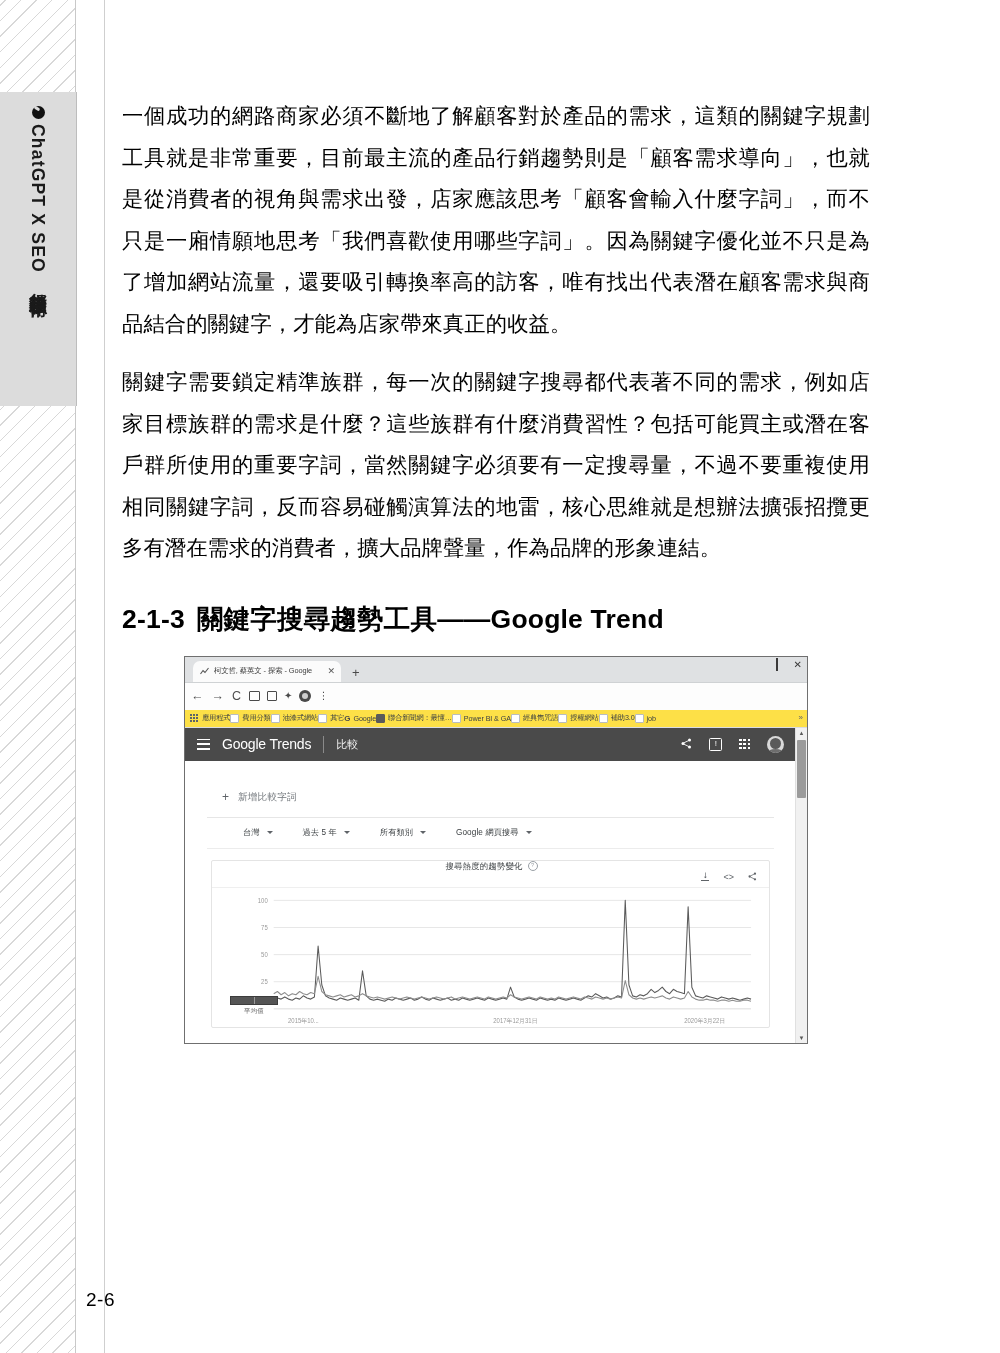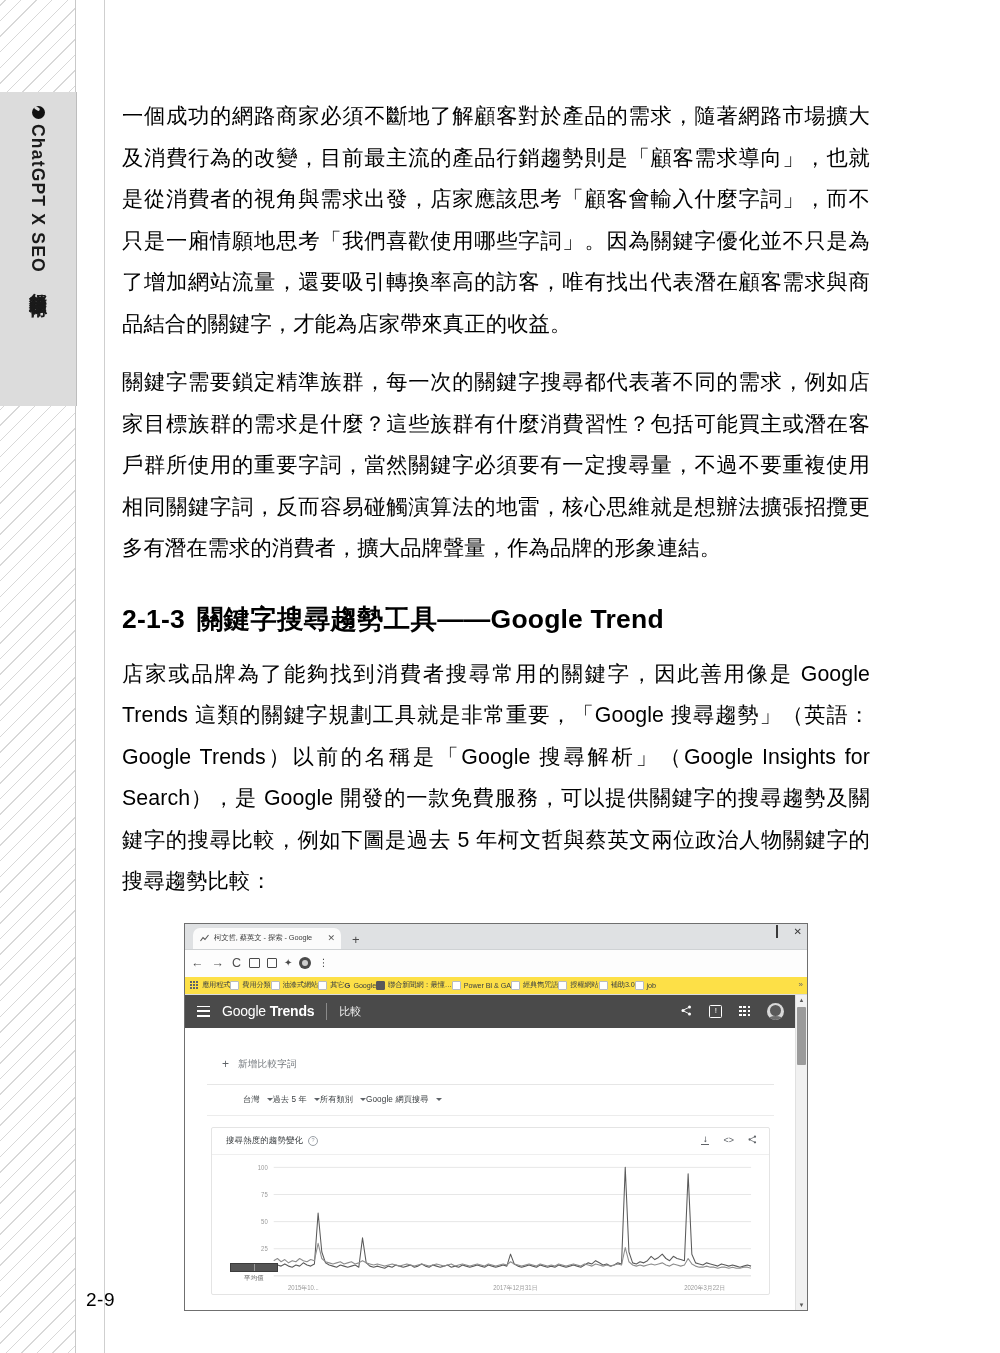--- a/index.html
+++ b/index.html
@@ -395,21 +395,21 @@
   }
   .gt-hamb { display:flex; flex-direction:column; gap:3px; flex:0 0 auto;}
   .gt-hamb i { width:13px; height:1.6px; background:#fff; display:block;}
   .gt-logo {
     font-size: 14px;
     letter-spacing: -0.2px;
     font-family: "Liberation Sans", sans-serif;
     color: #fff;
     white-space: nowrap;
   }
-  .gt-logo .thin { font-weight: 700; }
+  .gt-logo .thin { font-weight: 400; }
   .gt-sep { width:1px; height:17px; background:#8a8a8a; flex:0 0 auto;}
   .gt-compare { font-size: 11px; color:#f2f2f2; white-space:nowrap;}
   .gt-appbar-right {
     margin-left: auto;
     display: flex;
     align-items: center;
     gap: 17px;
   }
   .ic-share { font-size: 11px; color:#fff; line-height:1;}
   .ic-feedback {
@@ -476,20 +476,21 @@
     padding-top: 17px; padding-left: 15px;
     color: #5f6368;
   }
   .term-add .plus { font-size: 12px; line-height: 1; color:#5f6368;}
   .term-add .lbl { font-size: 9.6px; color: #70757a; letter-spacing:.2px;}
 
   
   .gt-filters {
     display: flex;
     align-items: center;
+    gap: 30px;
     height: 30px;
     padding-left: 36px;
     background: #fff;
     border-bottom: 1px solid #ececec;
     margin: 0 22px;
   }
   .filt {
     display: flex; align-items: center; gap: 7px;
     font-size: 8.2px; color: #3c4043; white-space: nowrap;
     letter-spacing: .1px;
@@ -510,20 +511,21 @@
     height: 168px;
     position: relative;
     box-sizing: border-box;
   }
   .card-head {
     height: 26px;
     display: flex;
     align-items: center;
     padding: 0 12px 0 14px;
     border-bottom: 1px solid #efefef;
+    flex-direction: column;
   }
   .card-title {
     font-size: 8.4px; color: #3c4043; letter-spacing:.2px;
     display:flex; align-items:center; gap:5px;
   }
   .help-ico {
     width: 8px; height: 8px; border-radius: 50%;
     border: 1px solid #9aa0a6; color: #9aa0a6;
     font-size: 5.5px; line-height: 6.5px; text-align: center;
     display:inline-block;
@@ -588,28 +590,27 @@
       <span class="side-tab-bullet"></span>
       <span>ChatGPT X SEO 行銷超強工作術</span>
     </div>
   </div>
 
   <div class="margin-rule"></div>
 
   <div id="content">
 
 
-    <p class="body">一個成功的網路商家必須不斷地了解顧客對於產品的需求，隨著網路市場擴大及消費行為的改變，目前最主流的產品行銷趨勢則是「顧客需求導向」，也就是從消費者的視角與需求出發，店家應該思考「顧客會輸入什麼字詞」，而不只是一廂情願地思考「我們喜歡使用哪些字詞」。因為關鍵字優化並不只是為了增加網站流量，還要吸引轉換率高的訪客，唯有找出代表潛在顧客需求與商品結合的關鍵字，才能為店家帶來真正的收益。</p>
+    <p class="body">一個成功的網路商家必須不斷地了解顧客對於產品的需求，這類的關鍵字規劃工具就是非常重要，目前最主流的產品行銷趨勢則是「顧客需求導向」，也就是從消費者的視角與需求出發，店家應該思考「顧客會輸入什麼字詞」，而不只是一廂情願地思考「我們喜歡使用哪些字詞」。因為關鍵字優化並不只是為了增加網站流量，還要吸引轉換率高的訪客，唯有找出代表潛在顧客需求與商品結合的關鍵字，才能為店家帶來真正的收益。</p>
     <p class="body">關鍵字需要鎖定精準族群，每一次的關鍵字搜尋都代表著不同的需求，例如店家目標族群的需求是什麼？這些族群有什麼消費習性？包括可能買主或潛在客戶群所使用的重要字詞，當然關鍵字必須要有一定搜尋量，不過不要重複使用相同關鍵字詞，反而容易碰觸演算法的地雷，核心思維就是想辦法擴張招攬更多有潛在需求的消費者，擴大品牌聲量，作為品牌的形象連結。</p>
 
     <h3 class="num-head">
       <span class="numtxt">2-1-3</span><span>關鍵字搜尋趨勢工具——Google Trend</span>
     </h3>
 
-    <p class="body">店家或品牌為了能夠找到消費者搜尋常用的關鍵字，因此善用像是 Google Trends 這類的關鍵字規劃工具就是非常重要，「Google 搜尋趨勢」（英語：Google Trends）以前的名稱是「Google 搜尋解析」（Google Insights for Search），是 Google 開發的一款免費服務，可以提供關鍵字的搜尋趨勢及關鍵字的搜尋比較，例如下圖是過去 5 年柯文哲與蔡英文兩位政治人物關鍵字的搜尋趨勢比較：</p>
 
     <div class="figure">
 
       <div class="browser">
 
         <div class="br-tabbar">
           <div class="br-tab">
             <span class="br-tab-fav">
               <svg width="9" height="9" viewBox="0 0 9 9">
                   <polyline points="0.5,7 3,3.5 5,5.5 8.5,1" fill="none" stroke="#555" stroke-width="1.1"></polyline>
@@ -818,14 +819,14 @@
             <span class="arrow dn">▼</span>
           </div>
         </div>
 
       </div>
 
     </div>
 
   </div>
 
-  <div class="folio">2-9</div>
+  <div class="folio">2-6</div>
 </div>
 
 </body></html>

